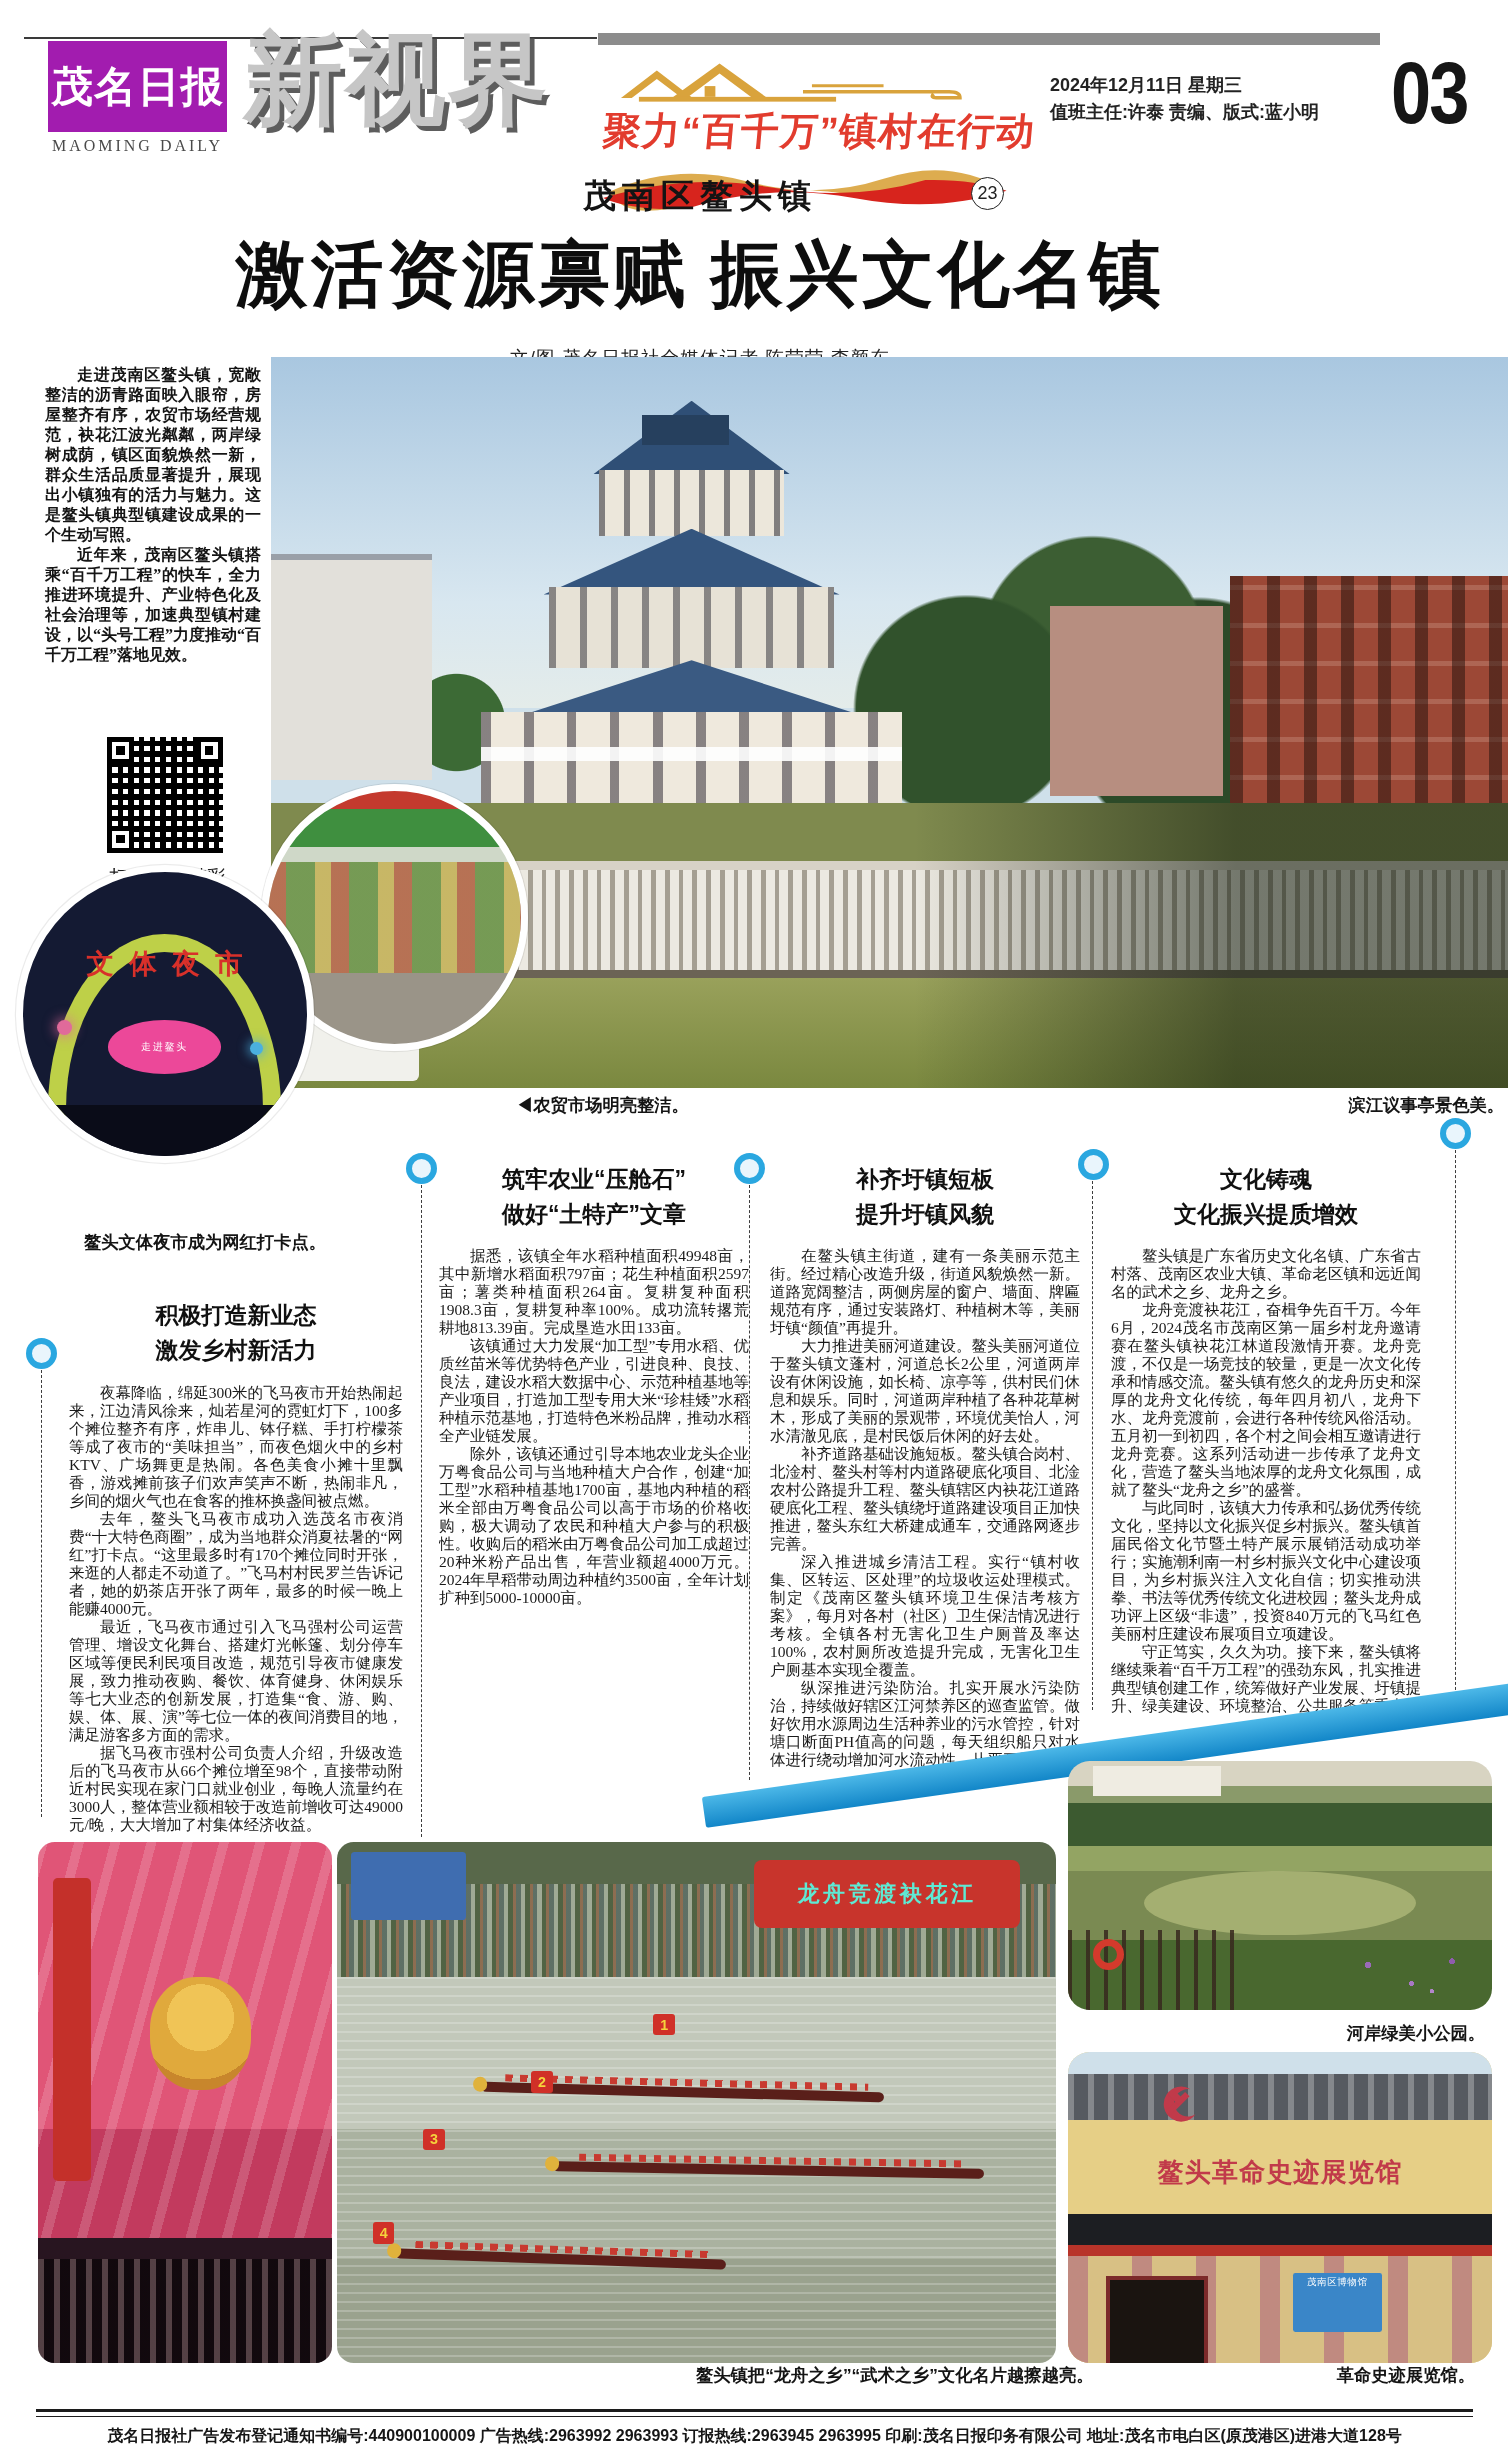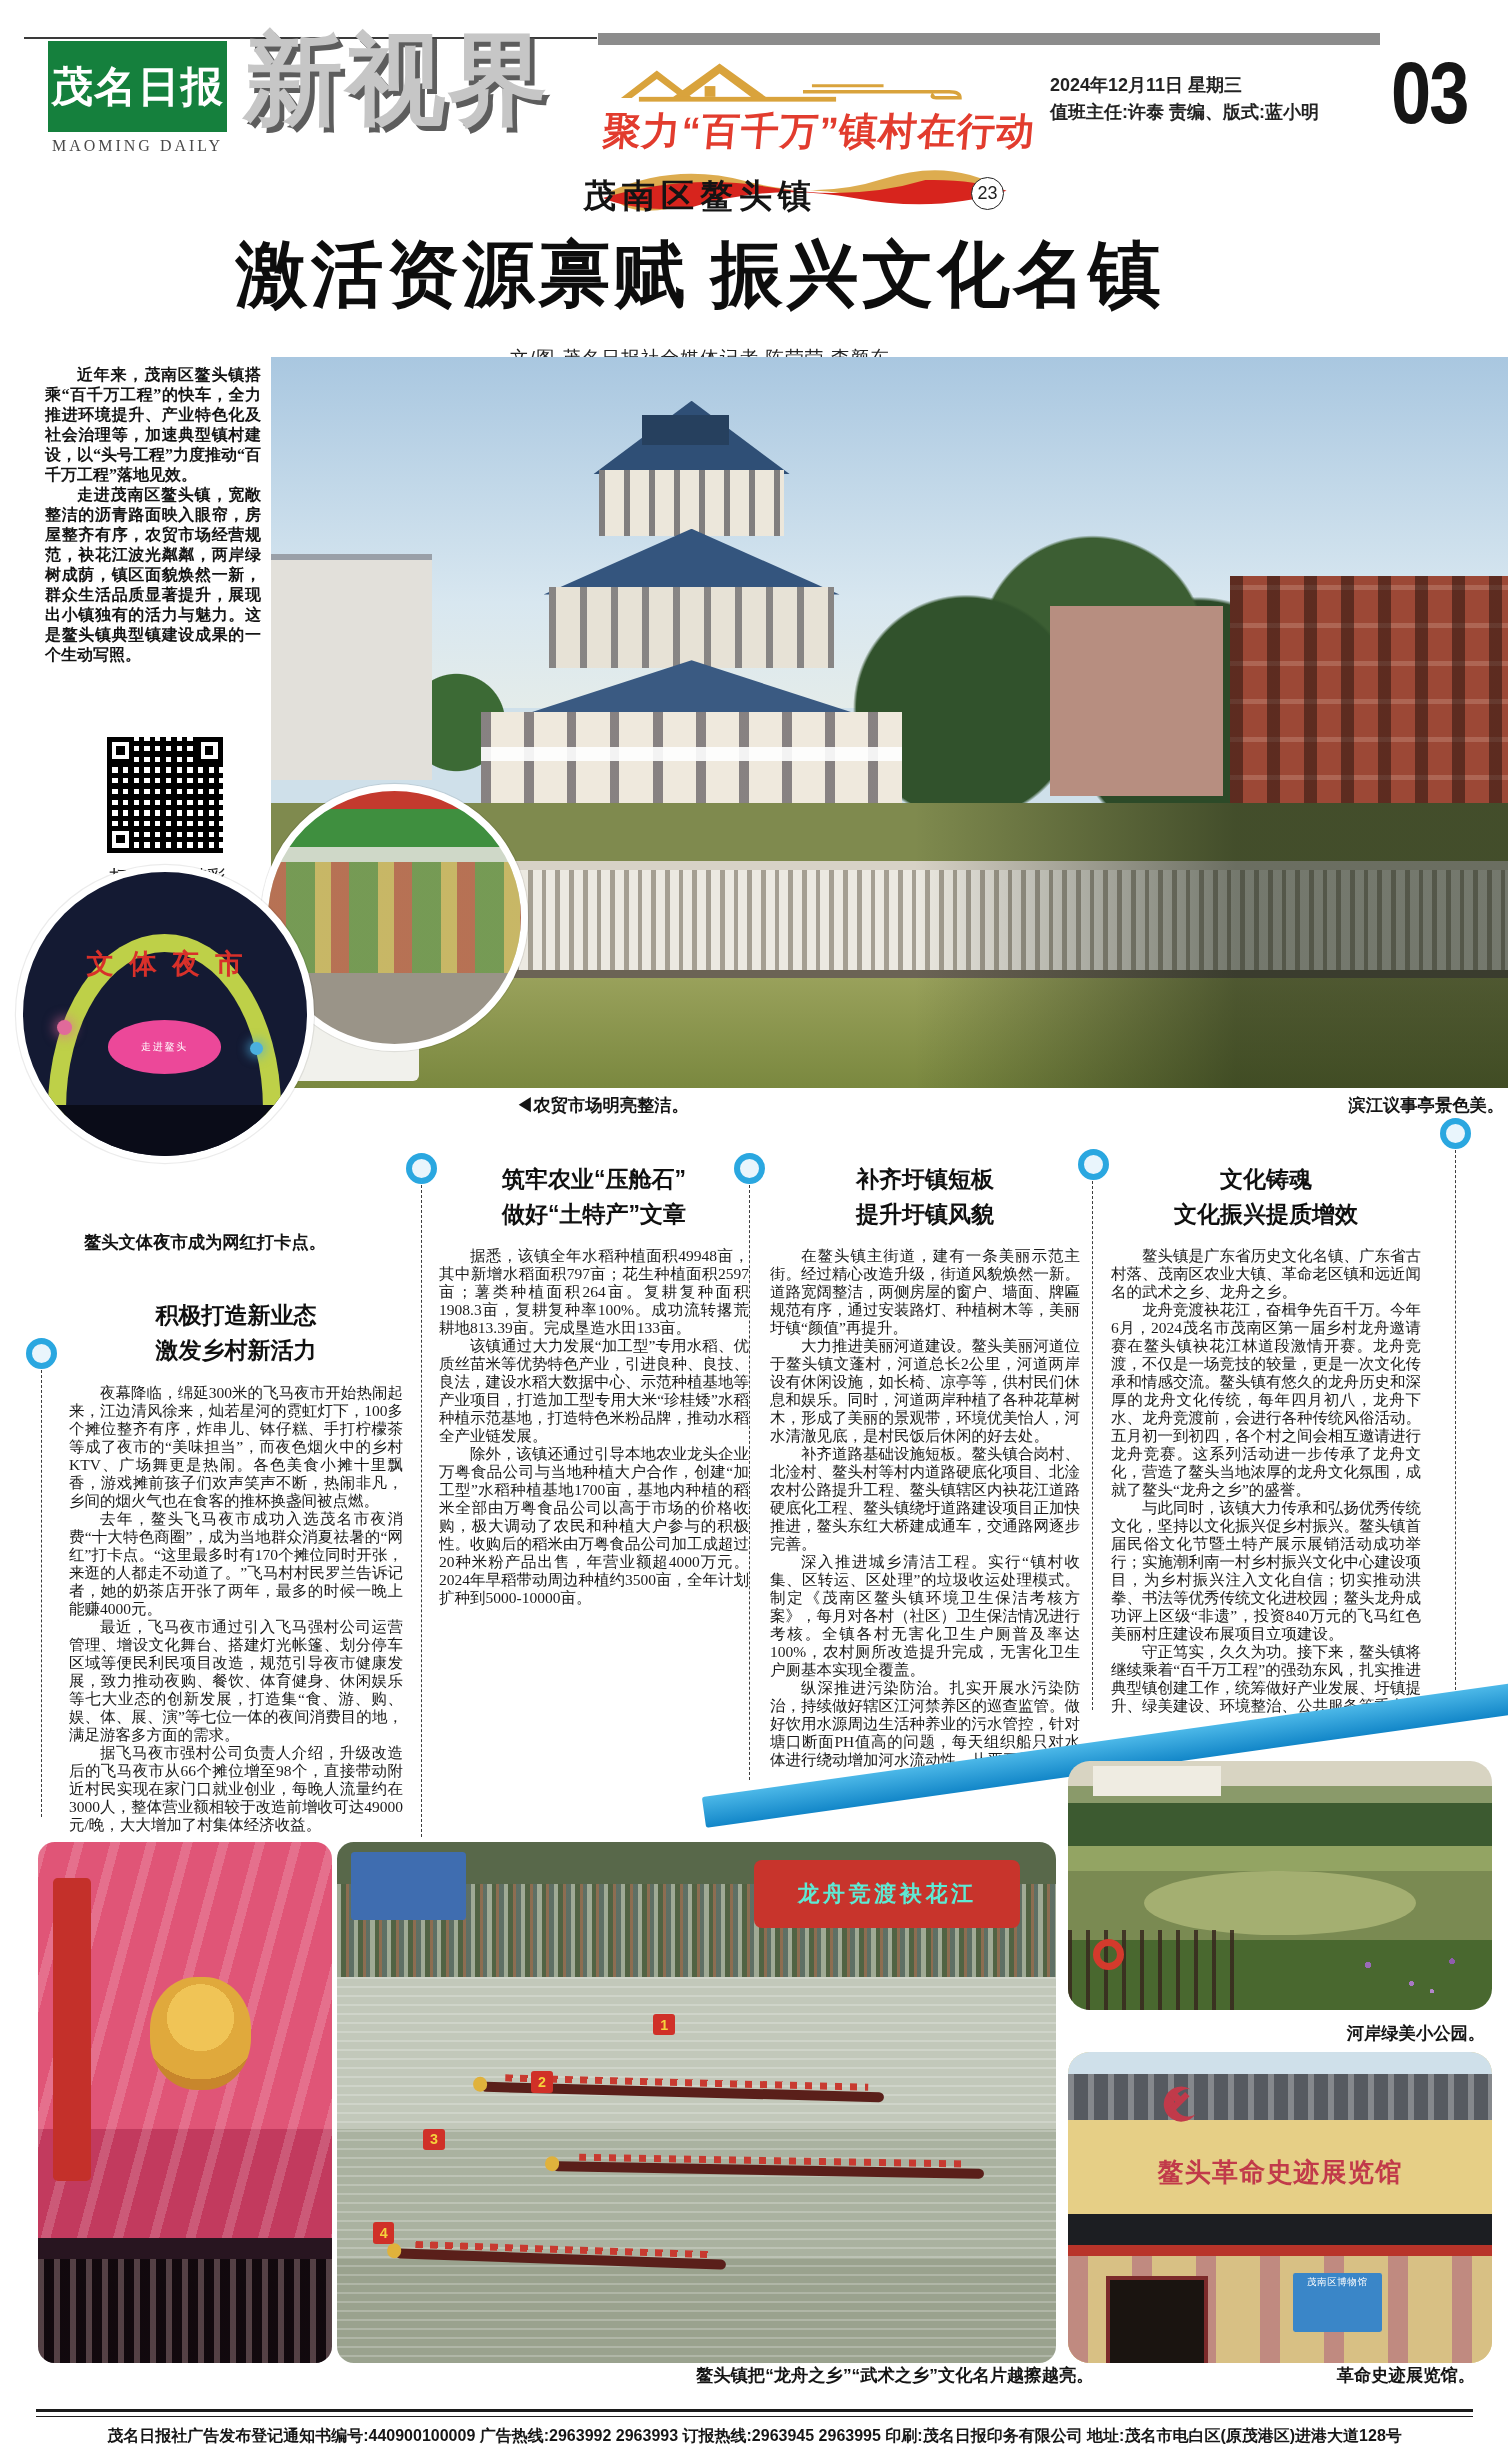--- a/index.html
+++ b/index.html
@@ -3,21 +3,21 @@
 <meta charset="utf-8">
 <style>
   html,body{margin:0;padding:0;background:#e9e9e9;}
   #page{position:relative;width:1508px;height:2462px;background:#ffffff;overflow:hidden;
         font-family:"Liberation Sans",sans-serif;color:#111;}
   .abs{position:absolute;}
 
   
   .topline{left:24px;top:37px;width:573px;height:2.4px;background:#3a3a3a;}
   .graybar{left:598px;top:33px;width:782px;height:12px;background:#8c8c8c;}
-  .logo-box{left:48px;top:41px;width:179px;height:91px;background:#15803d;display:flex;align-items:center;justify-content:center;}
+  .logo-box{left:48px;top:41px;width:179px;height:91px;background:#a21caf;display:flex;align-items:center;justify-content:center;}
   .logo-cn{font-family:"Liberation Serif",serif;font-weight:bold;font-size:42px;color:#fff;letter-spacing:1.2px;}
   .logo-en{left:48px;top:137px;width:179px;text-align:center;color:#4a4a4a;font-size:16px;letter-spacing:3px;font-family:"Liberation Serif",serif;}
   .section-title{left:243px;top:29px;font-size:100px;font-weight:bold;color:#c6c6c6;
                  text-shadow:4.8px 5.4px 0 #5d5d5d;letter-spacing:2.4px;line-height:1;}
   .banner-houses{left:615px;top:62px;}
   .banner-cloud{left:800px;top:81px;}
   .banner-text{left:603px;top:106px;width:418px;font-size:38px;font-weight:900;color:#e23c2e;
                transform:skewX(-5deg);letter-spacing:1.2px;white-space:nowrap;}
   .banner-ribbon{left:603px;top:156px;}
   .banner-issue{left:971px;top:177px;width:31px;height:31px;border:1.8px solid #222;border-radius:50%;
@@ -225,22 +225,22 @@
   </div>
   <div class="abs page-num">03</div>
 
   <div class="abs head-wrap">
     <div class="kicker">茂南区鳌头镇</div>
     <div class="main-title">激活资源禀赋 振兴文化名镇</div>
     <div class="byline">文/图 茂名日报社全媒体记者 陈莹莹 李颜东</div>
   </div>
 
   <div class="abs intro">
+      <p>走进茂南区鳌头镇，宽敞整洁的沥青路面映入眼帘，房屋整齐有序，农贸市场经营规范，袂花江波光粼粼，两岸绿树成荫，镇区面貌焕然一新，群众生活品质显著提升，展现出小镇独有的活力与魅力。这是鳌头镇典型镇建设成果的一个生动写照。</p>
       <p>近年来，茂南区鳌头镇搭乘“百千万工程”的快车，全力推进环境提升、产业特色化及社会治理等，加速典型镇村建设，以“头号工程”力度推动“百千万工程”落地见效。</p>
-      <p>走进茂南区鳌头镇，宽敞整洁的沥青路面映入眼帘，房屋整齐有序，农贸市场经营规范，袂花江波光粼粼，两岸绿树成荫，镇区面貌焕然一新，群众生活品质显著提升，展现出小镇独有的活力与魅力。这是鳌头镇典型镇建设成果的一个生动写照。</p>
     </div>
   <div class="abs qr">
     <div class="finder f1"></div>
     <div class="finder f2"></div>
     <div class="finder f3"></div>
   </div>
   <div class="abs scan-label">扫一扫 更精彩</div>
 
   <div class="abs photo main-photo">
     <div class="ph-sky"></div>

